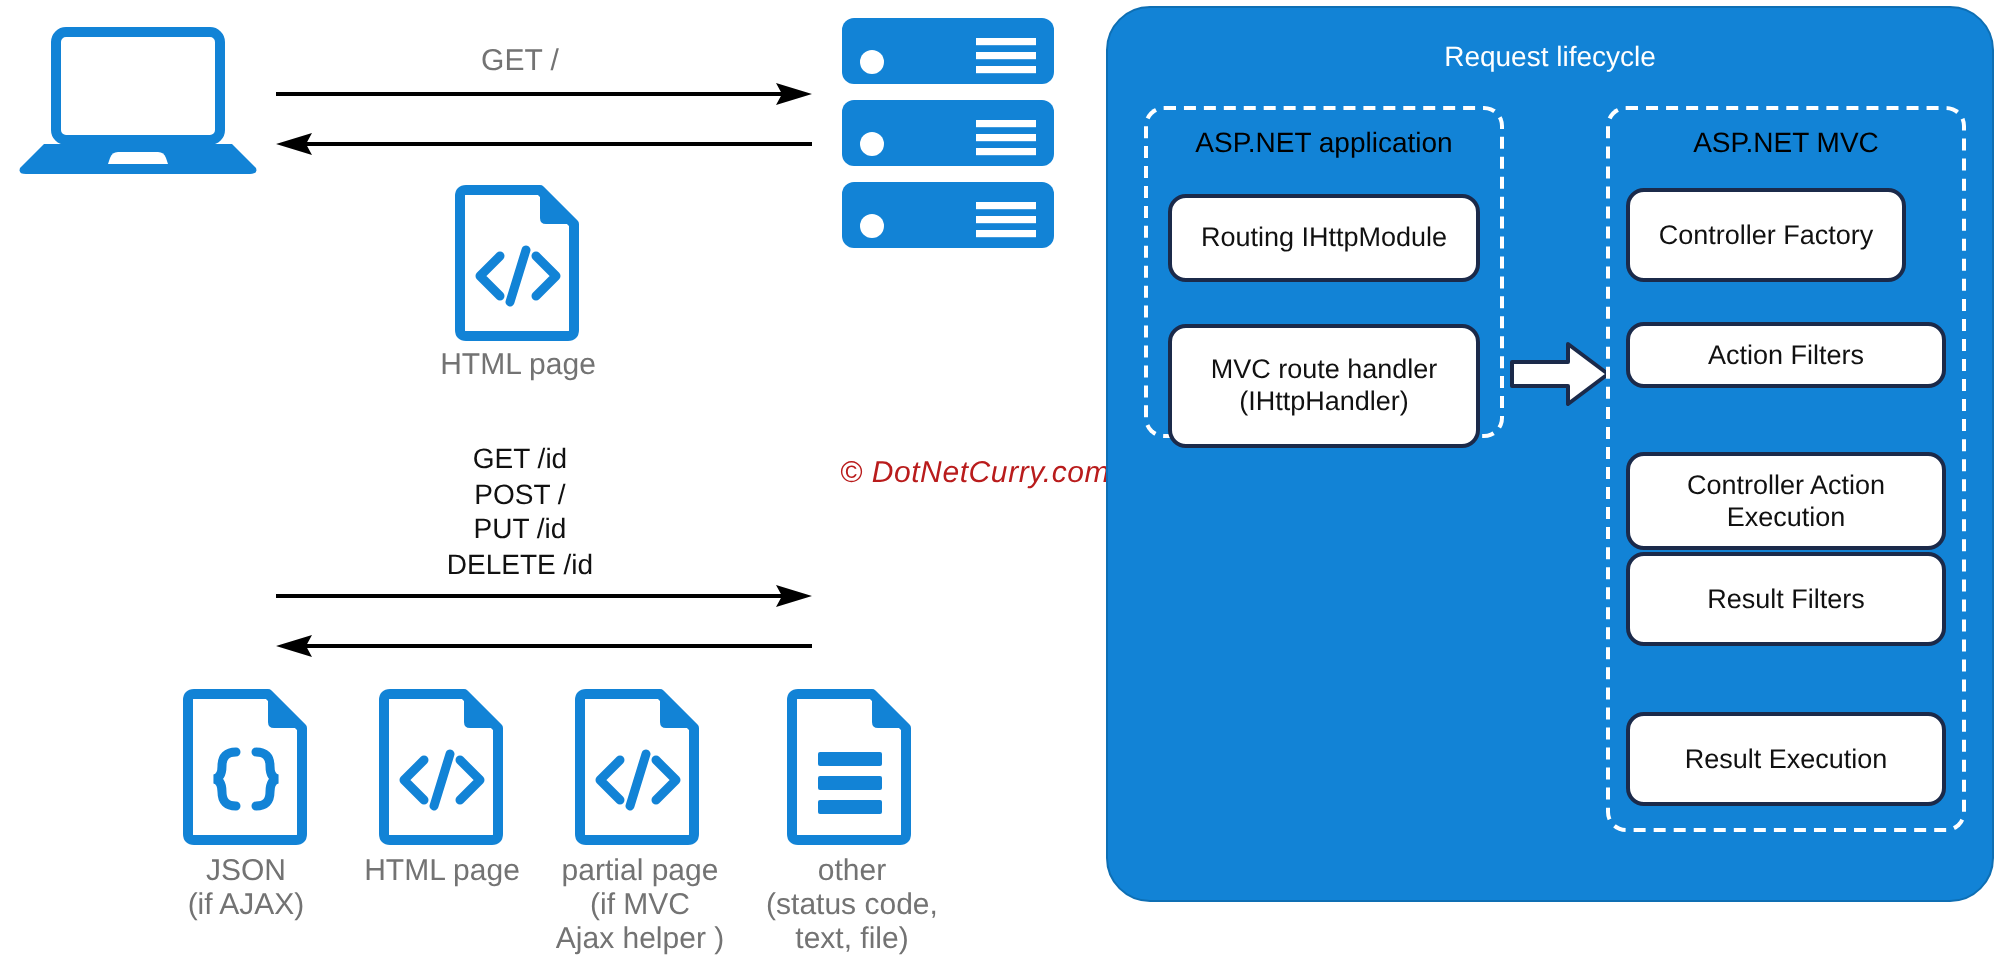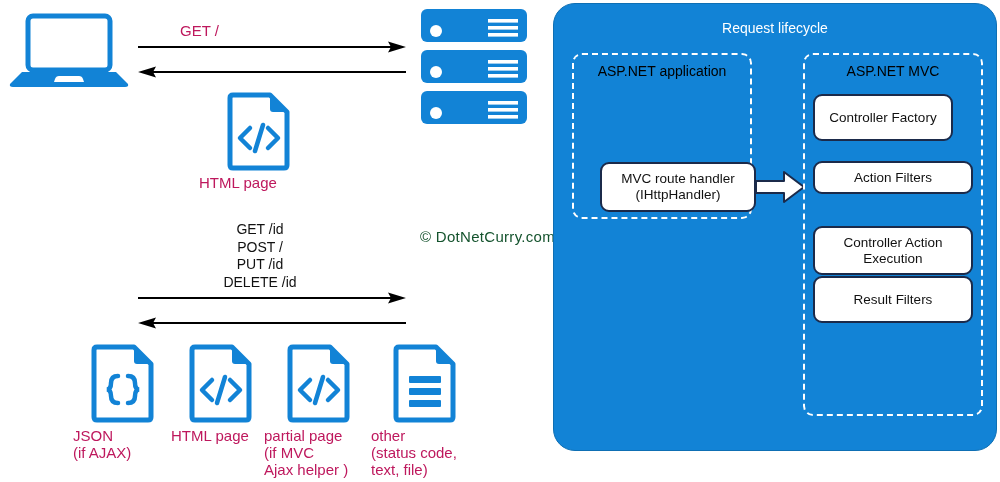--- a/index.html
+++ b/index.html
@@ -21,42 +21,44 @@
     width: 1000px;
     height: 482px;
   }
   .abs { position: absolute; }
 
   
   .lbl {
     position: absolute;
     font-family: "Liberation Sans", sans-serif;
     font-size: 15px;
-    color: #be185d;
+    color: #737373;
+    text-align: center;
     line-height: 17px;
     white-space: pre-line;
   }
   .verb-block {
     position: absolute;
     font-size: 14px;
     line-height: 17.5px;
     text-align: center;
     color: #111111;
     white-space: pre-line;
   }
 
   
   .watermark {
     position: absolute;
     left: 420px;
     top: 228px;
     font-size: 15px;
-    color: #14532d;
+    color: #b91c1c;
     letter-spacing: .3px;
     font-family: "Liberation Sans", sans-serif;
+    font-style: italic;
   }
 
   
   .panel {
     position: absolute;
     left: 553px;
     top: 3px;
     width: 444px;
     height: 448px;
     background: #1283d6;
@@ -248,32 +250,34 @@
 
   <div class="watermark">© DotNetCurry.com</div>
 
   <div class="panel">
 
     <div class="panel-title">Request lifecycle</div>
 
     <div class="dashbox" style="left:18px; top:49px; width:180px; height:166px;">
       <div class="dashbox-title">ASP.NET application</div>
     </div>
-    <div class="wbox" style="left:46px; top:158px; width:156px; height:50px;">MVC route handler
+    <div class="wbox" style="left:30px; top:93px; width:156px; height:44px;">Routing IHttpModule</div>
+    <div class="wbox" style="left:30px; top:158px; width:156px; height:62px;">MVC route handler
 (IHttpHandler)</div>
 
     <div class="abs" style="left:200px; top:166px;">
       <svg width="52" height="34" viewBox="0 0 52 34">
         <path d="M2 11 H30 V2 L50 17 L30 32 V23 H2 Z" fill="#ffffff" stroke="#1b2a4a" stroke-width="2" stroke-linejoin="round"></path>
       </svg>
     </div>
 
     <div class="dashbox" style="left:249px; top:49px; width:180px; height:363px;">
       <div class="dashbox-title">ASP.NET MVC</div>
     </div>
     <div class="wbox" style="left:259px; top:90px; width:140px; height:47px;">Controller Factory</div>
     <div class="wbox" style="left:259px; top:157px; width:160px; height:33px;">Action Filters</div>
     <div class="wbox" style="left:259px; top:222px; width:160px; height:49px;">Controller Action
 Execution</div>
     <div class="wbox" style="left:259px; top:272px; width:160px; height:47px;">Result Filters</div>
+    <div class="wbox" style="left:259px; top:352px; width:160px; height:47px;">Result Execution</div>
   </div>
 
 </div>
 
 </body></html>

